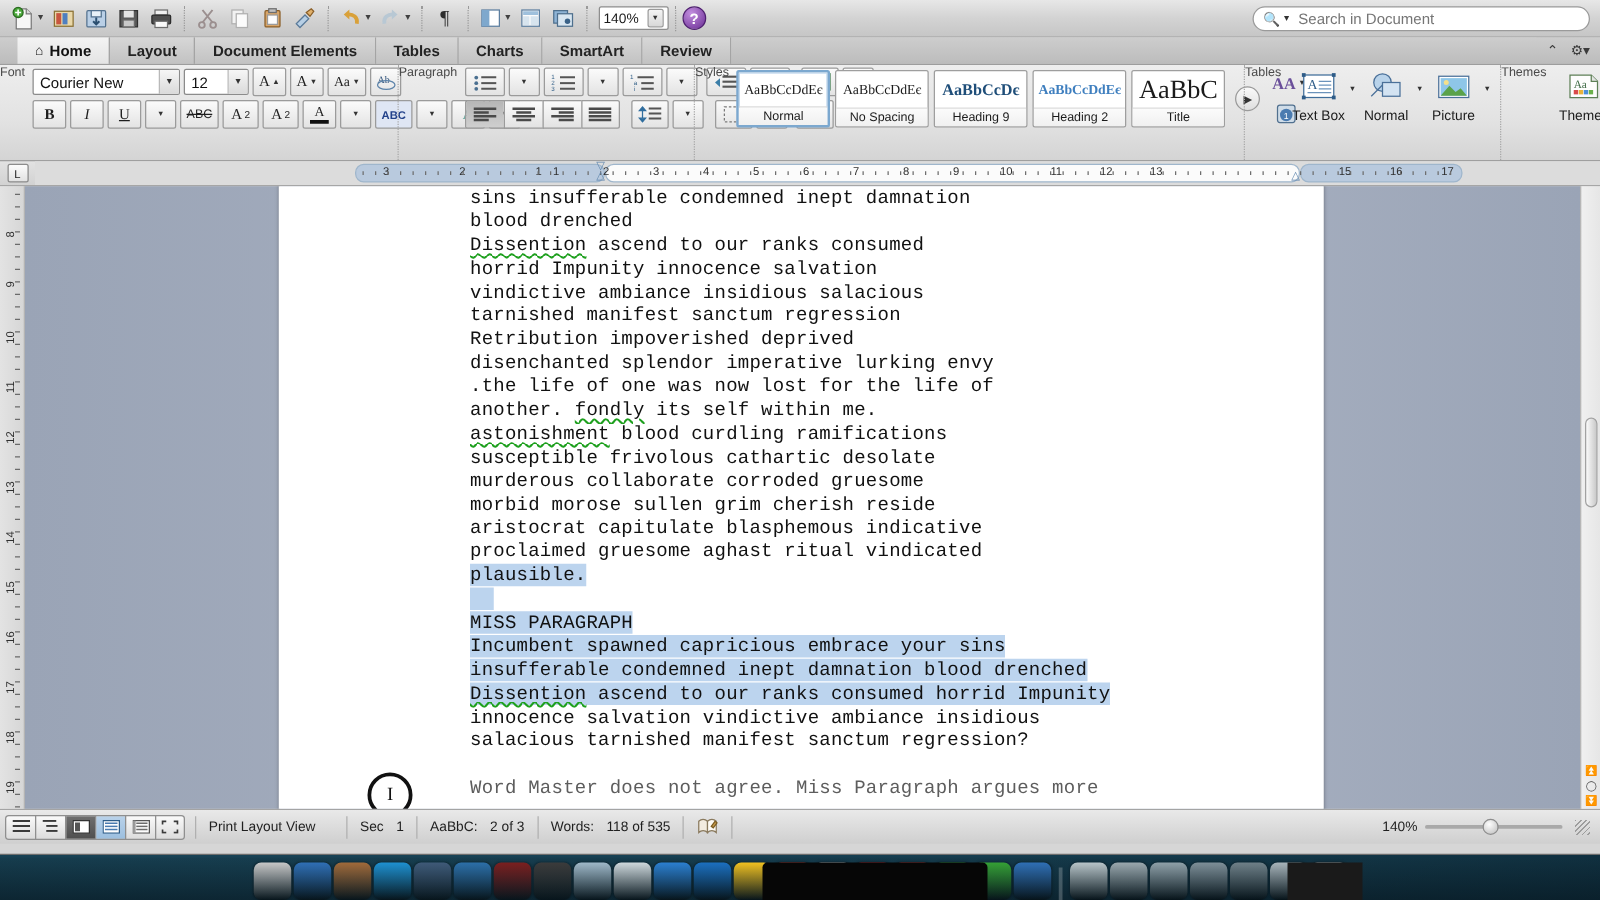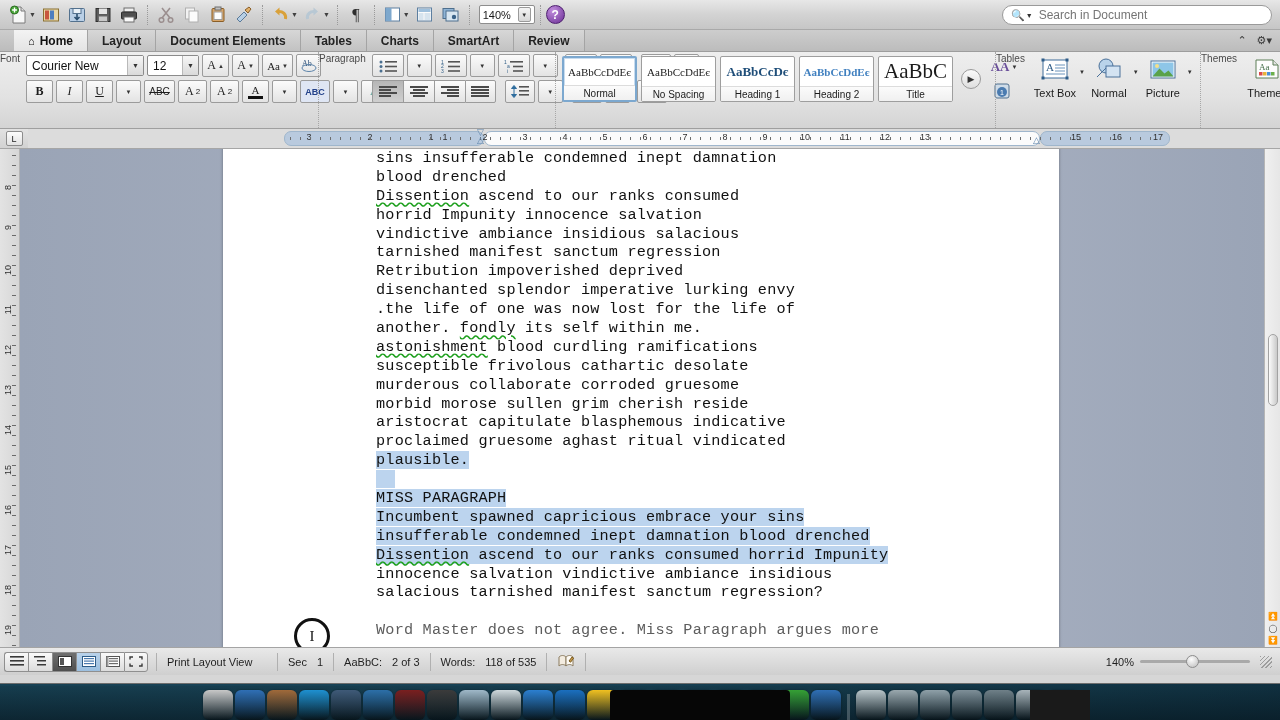--- a/index.html
+++ b/index.html
@@ -698,33 +698,34 @@
               <svg width="20" height="15" viewBox="0 0 20 15">
                 <path d="M2 10l6-8 5 6-6 8z" fill="#bfd4e8" stroke="#4a6f90"></path>
                 <path d="M13 6l4 5-3 3" fill="#3b5a78"></path>
               </svg>
             </div>
           </div>
         </div>
       </div>
 
       <div class="group" style="width:440px">
+        <div class="group-title">Styles</div>
         <div class="group-body" style="padding-top:4px">
           <div class="row" style="gap:4px;align-items:center">
             <div class="stylebox sel">
               <div class="sb-preview" style="font-size:11px">AaBbCcDdEє</div>
               <div class="sb-label">Normal</div>
             </div>
             <div class="stylebox">
               <div class="sb-preview" style="font-size:11px">AaBbCcDdEє</div>
               <div class="sb-label">No Spacing</div>
             </div>
             <div class="stylebox">
               <div class="sb-preview" style="font-size:13px;font-weight:bold;color:#1f4e79">AaBbCcDє</div>
-              <div class="sb-label">Heading 1</div>
+              <div class="sb-label">Heading 9</div>
             </div>
             <div class="stylebox">
               <div class="sb-preview" style="font-size:11px;font-weight:bold;color:#3f7fbf">AaBbCcDdEє</div>
               <div class="sb-label">Heading 2</div>
             </div>
             <div class="stylebox">
               <div class="sb-preview" style="font-size:21px">AaBbC</div>
               <div class="sb-label">Title</div>
             </div>
             <div class="gal-more">▶</div>

